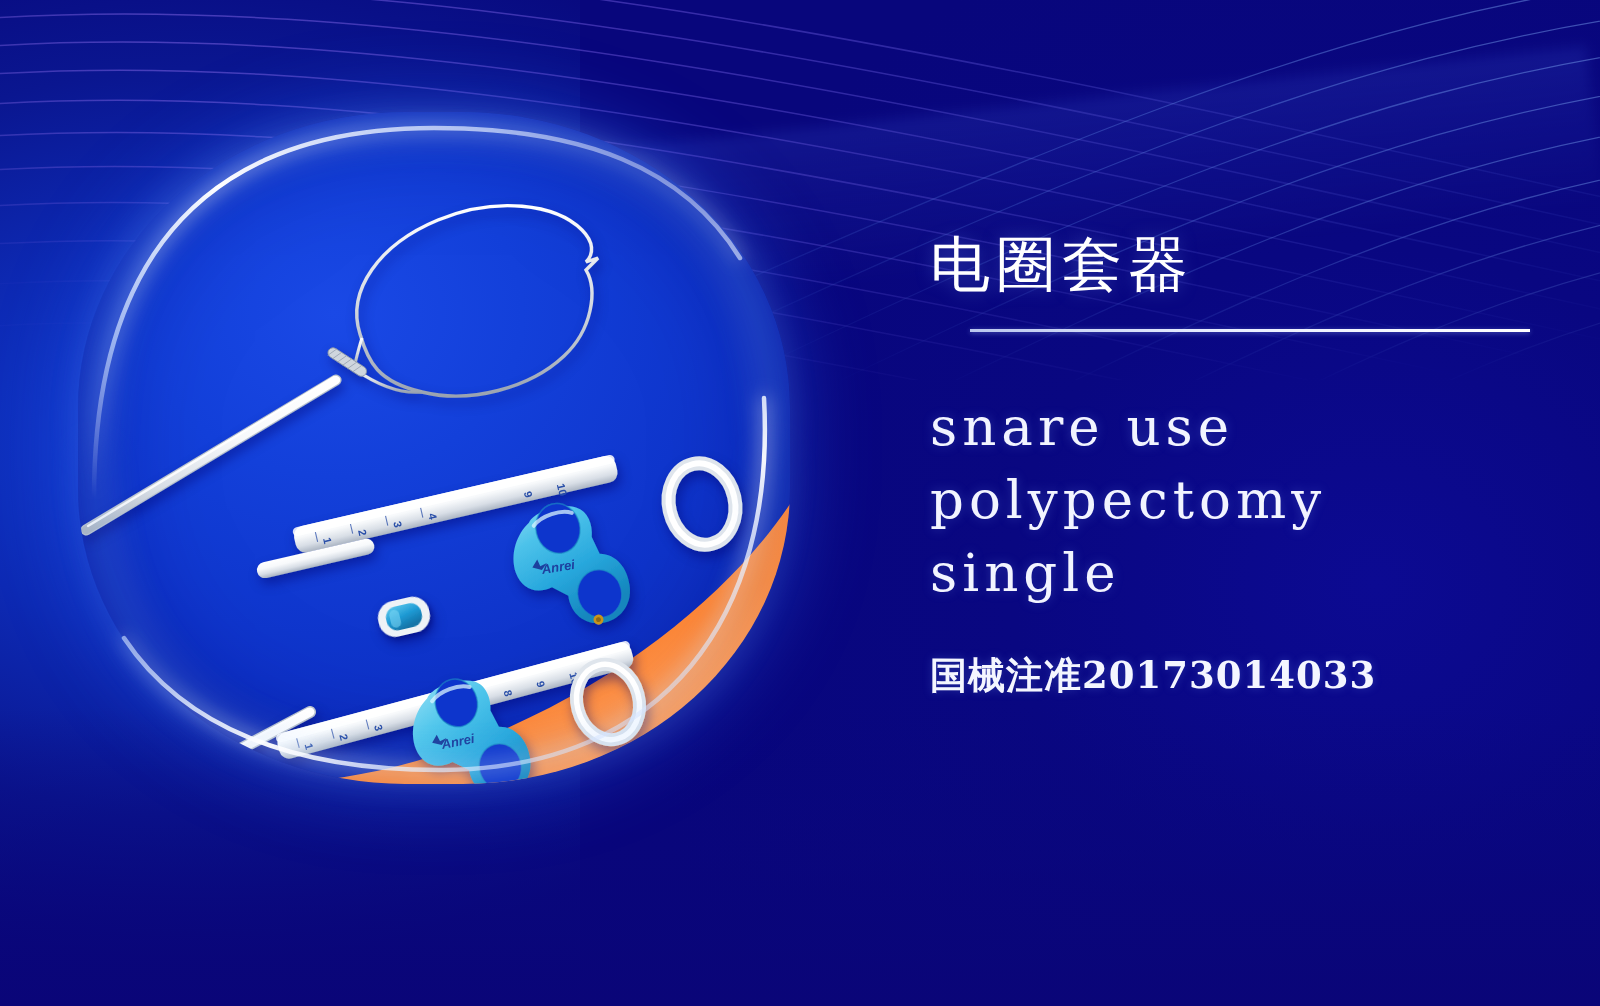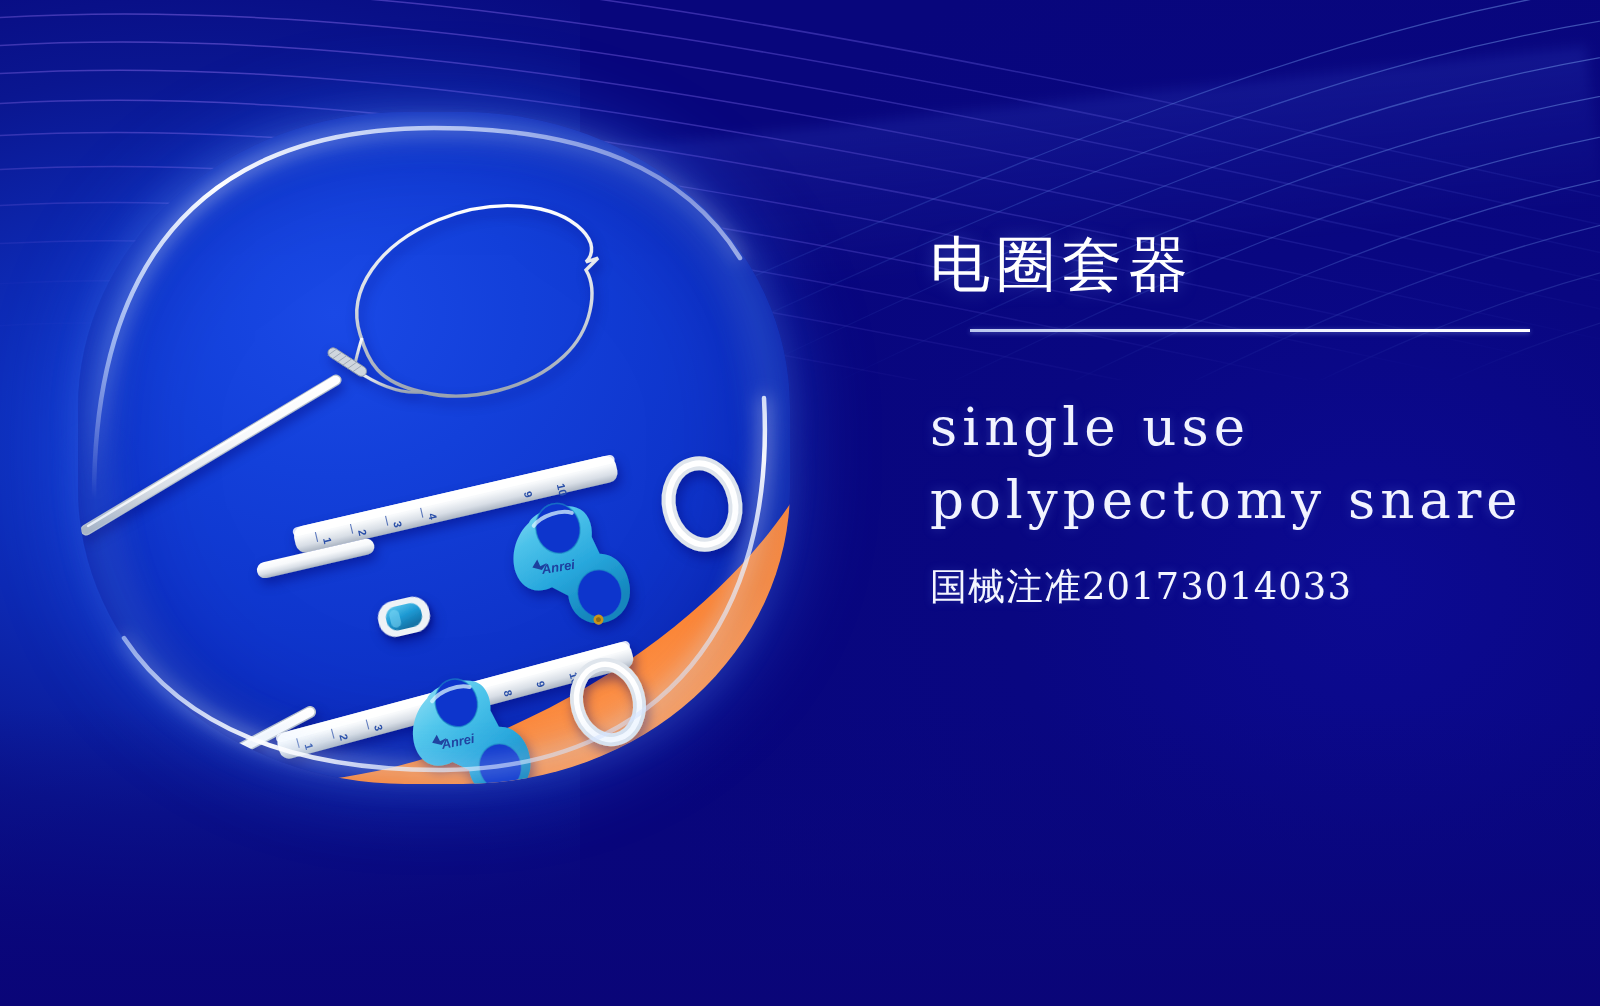--- a/index.html
+++ b/index.html
@@ -92,23 +92,23 @@
     box-shadow:0 1px 5px rgba(160,190,255,0.45);
   }
   .en-title{
     margin-top:58px;
     font-family:"DejaVu Serif", serif;
     font-size:53px; line-height:1.38; letter-spacing:5px;
     color:#f2f4ff; font-weight:400;
     text-shadow:0 0 12px rgba(120,160,255,0.3);
   }
   .reg-no{
-    margin-top:26px;
+    margin-top:42px;
     font-family:"DejaVu Serif", serif;
-    font-size:37px; letter-spacing:1px; color:#f4f6ff; font-weight:400;
+    font-size:37px; letter-spacing:1px; color:#f4f6ff; font-weight:700;
     text-shadow:0 0 10px rgba(120,160,255,0.28);
   }
 </style>
 </head>
 <body>
 
 <div id="stage">
 
   <div class="navy-mass"></div>
 
@@ -425,20 +425,20 @@
     </div>
 
   </div>
 
   <div class="text-col">
     <div class="cn-title">电圈套器</div>
 
     <div class="divider"></div>
 
     <div class="en-title">
-      <div>single use</div>
-      <div>polypectomy snare</div>
+      <div>snare use</div>
+      <div>polypectomy single</div>
     </div>
 
     <div class="reg-no">国械注准20173014033</div>
   </div>
 
 </div>
 
 </body></html>

